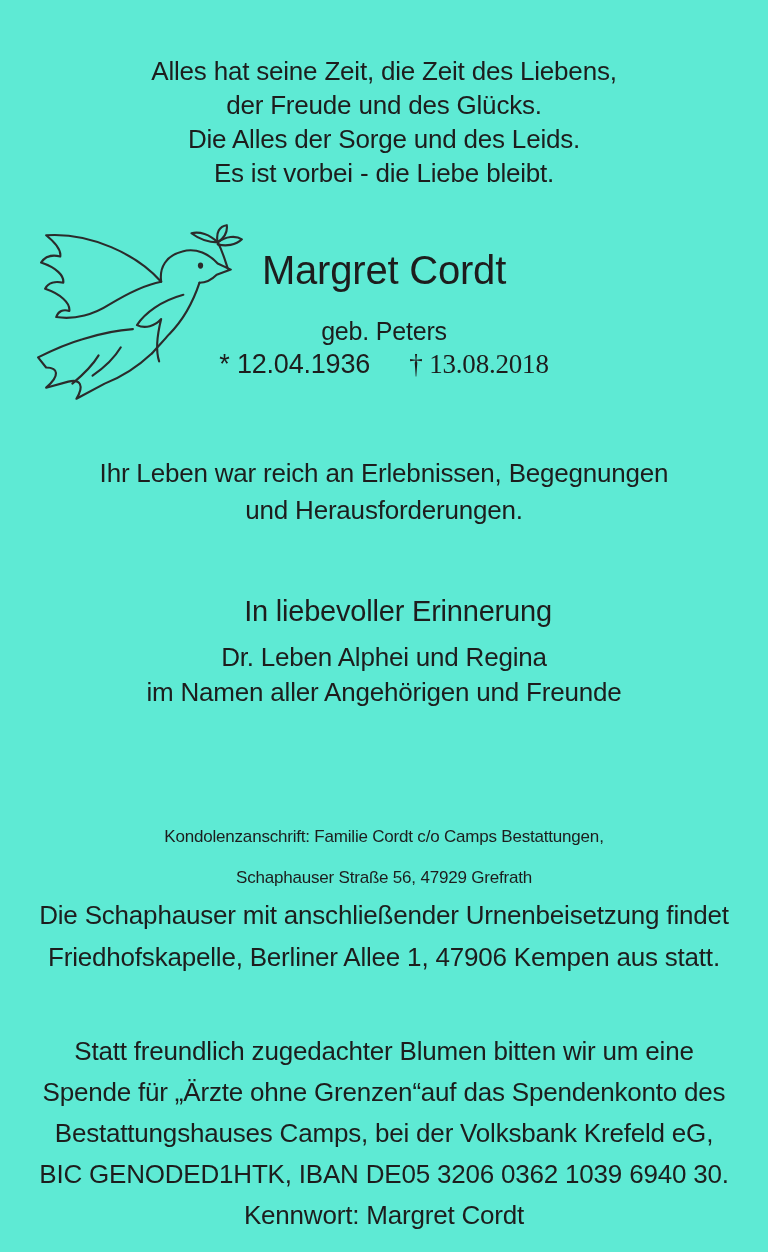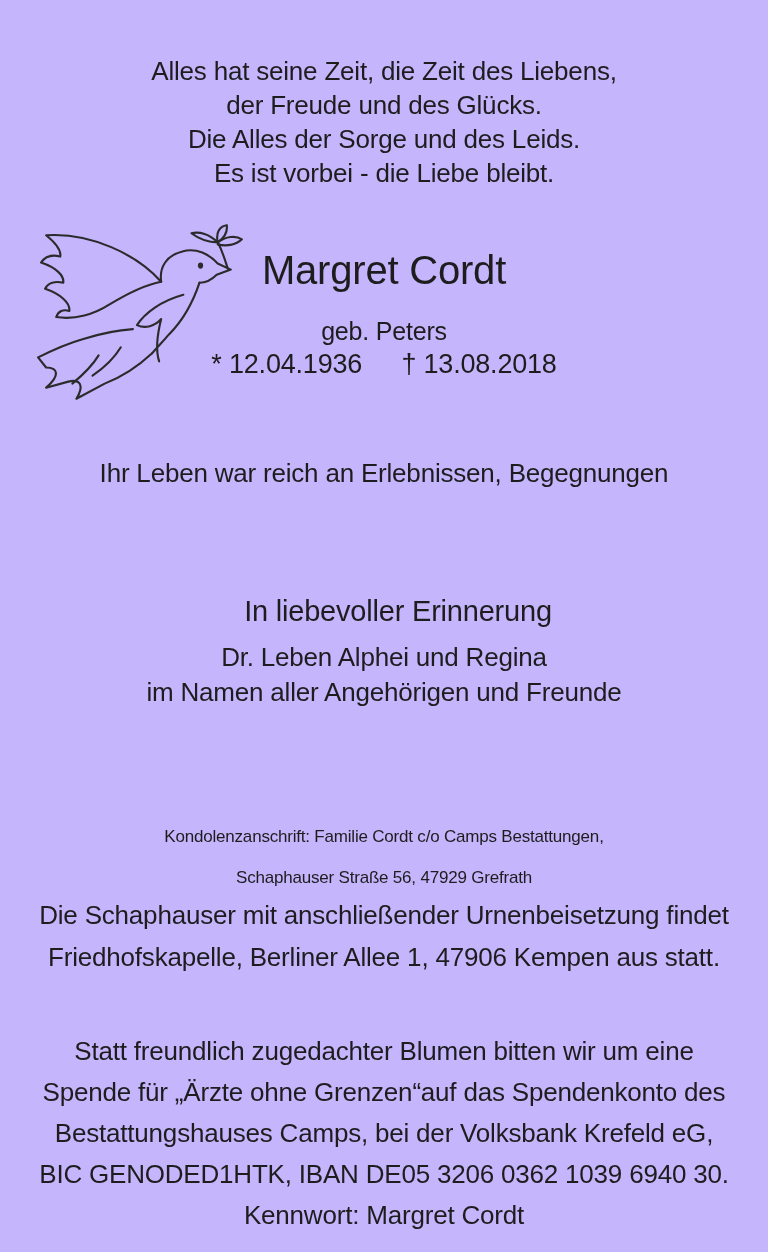--- a/index.html
+++ b/index.html
@@ -1,37 +1,37 @@
 <!DOCTYPE html>
 <html><head>
 <meta charset="utf-8">
 <style>
   html, body { margin: 0; padding: 0; background: #ffffff; }
   .page {
     position: relative;
     width: 768px;
     height: 1252px;
-    background: #c4b5fd;
+    background: #5eead4;
     font-family: "Liberation Sans", sans-serif;
     color: #1d1d1d;
     overflow: hidden;
   }
   .tblock {
     position: absolute;
     left: 0;
     width: 768px;
     text-align: center;
     letter-spacing: -0.2px;
     white-space: nowrap;
   }
   .poem        { top: 54px;  font-size: 26px; line-height: 34px; }
   .name        { top: 246px; font-size: 40px; line-height: 48px; }
   .maiden      { top: 316px; font-size: 25px; line-height: 30px; }
   .dates       { top: 347px; font-size: 27px; line-height: 34px; }
-  .dates .death { margin-left: 32px; }
+  .dates .death { margin-left: 32px; font-family: Liberation Serif, serif; }
   .tribute     { top: 455px; font-size: 26px; line-height: 37px; }
   .memheading  { top: 596px; font-size: 29px; line-height: 30px; margin-left: 14px; }
   .mourners    { top: 640px; font-size: 26px; line-height: 35px; }
   .condolence  { top: 816px; font-size: 17px; line-height: 41px; text-align: center; }
   .service     { top: 894px; font-size: 26px; line-height: 42px; }
   .donation    { top: 1031px; font-size: 26px; line-height: 41px; }
   .dove {
     position: absolute;
     left: 32px;
     top: 224px;
@@ -88,20 +88,21 @@
 
   <div class="tblock name">Margret Cordt</div>
   <div class="tblock maiden">geb. Peters</div>
   <div class="tblock dates">
     <span class="birth">* 12.04.1936</span>
     <span class="death">† 13.08.2018</span>
   </div>
 
   <div class="tblock tribute">
     <div>Ihr Leben war reich an Erlebnissen, Begegnungen</div>
+    <div>und Herausforderungen.</div>
   </div>
 
   <div class="tblock memheading">In liebevoller Erinnerung</div>
   <div class="tblock mourners">
     <div>Dr. Leben Alphei und Regina</div>
     <div>im Namen aller Angehörigen und Freunde</div>
   </div>
 
   <div class="tblock condolence">
     <div>Kondolenzanschrift: Familie Cordt c/o Camps Bestattungen,</div>

